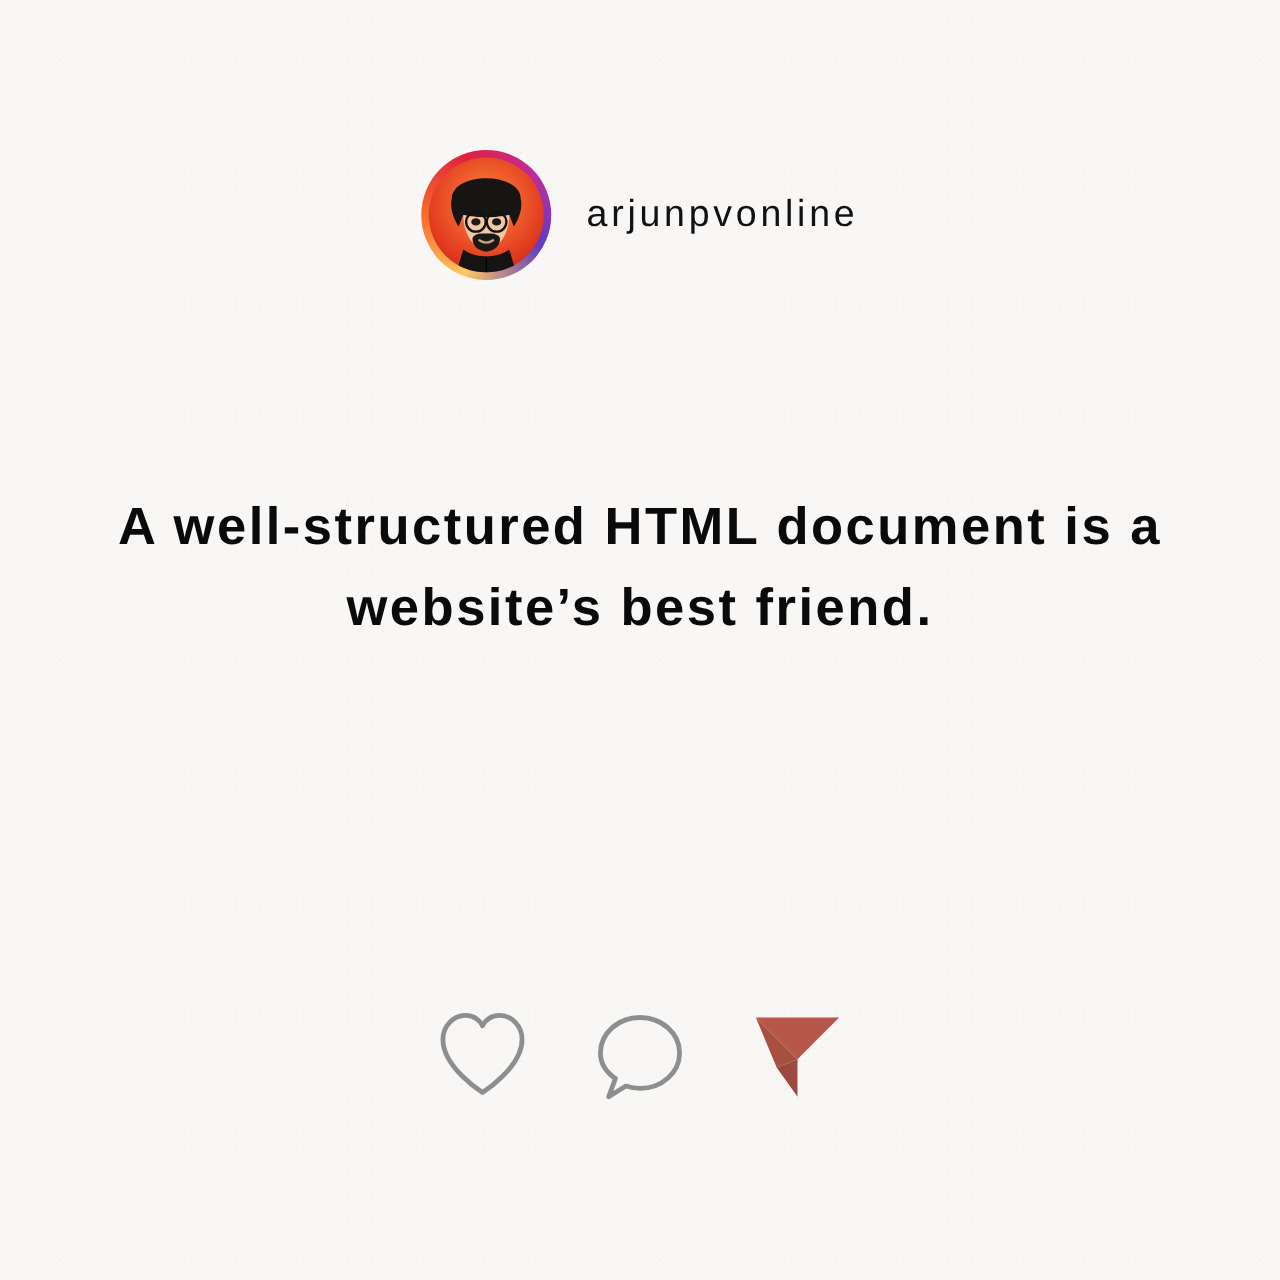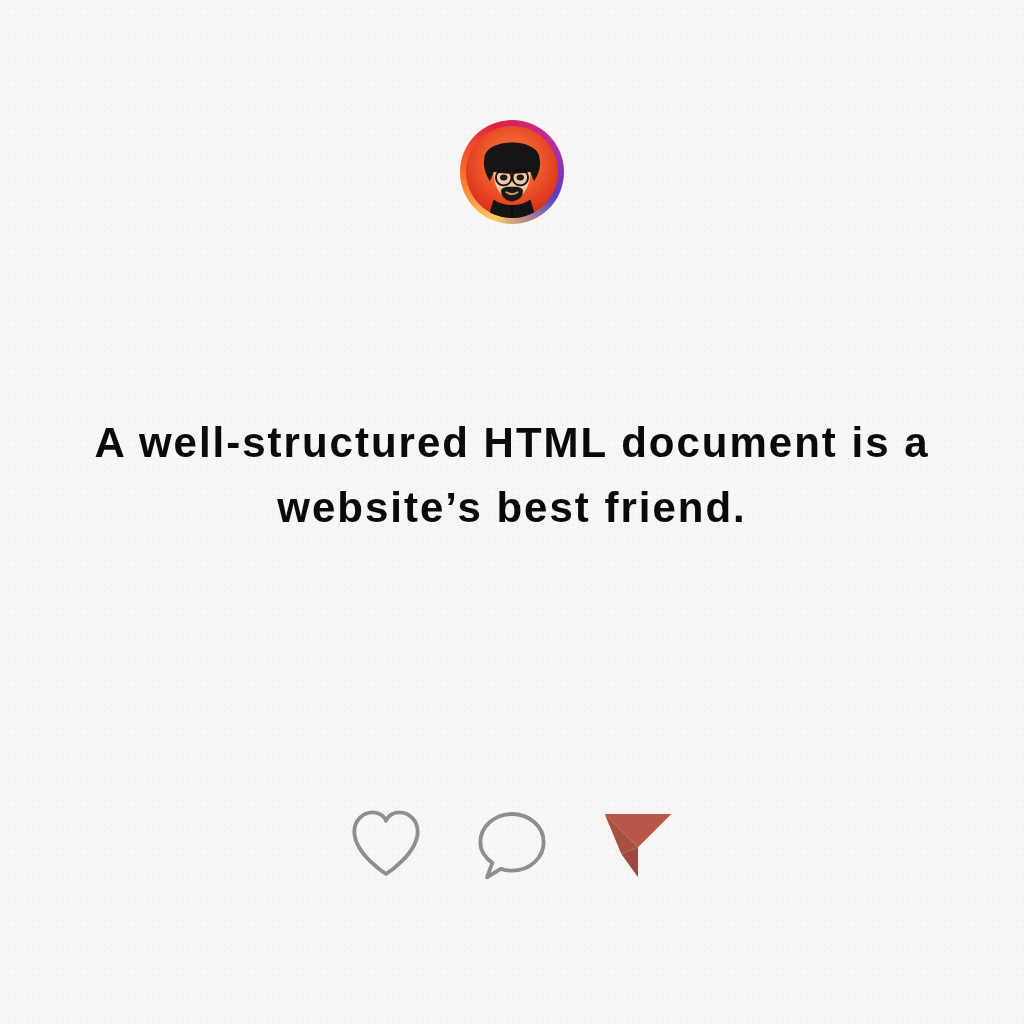--- a/index.html
+++ b/index.html
@@ -49,21 +49,21 @@
     overflow: hidden;
   }
   .username {
     font-size: 30px;
     letter-spacing: 3px;
     color: #111;
     font-weight: 400;
   }
   .quote {
     position: absolute;
-    top: 410px;
+    top: 388px;
     left: 90px;
     right: 90px;
     text-align: center;
     font-size: 42px;
     font-weight: 700;
     line-height: 1.55;
     letter-spacing: 2px;
     color: #0a0a0a;
   }
   .actions {
@@ -93,20 +93,21 @@
         <circle cx="41" cy="56" r="8.5" fill="none" stroke="#111" stroke-width="2"></circle>
         <circle cx="59" cy="56" r="8.5" fill="none" stroke="#111" stroke-width="2"></circle>
         <line x1="49.5" y1="56" x2="50.5" y2="56" stroke="#111" stroke-width="2"></line>
         <path d="M38 70 Q40 66 46 66 L54 66 Q60 66 62 70 Q62 80 50 82 Q38 80 38 70 Z" fill="#1b1815"></path>
         <path d="M44 72 Q50 76 56 72" fill="none" stroke="#caa07a" stroke-width="2" stroke-linecap="round"></path>
         <path d="M24 100 L30 80 Q38 86 50 86 Q62 86 70 80 L76 100 Z" fill="#141414"></path>
         <path d="M50 86 L50 100" stroke="#000" stroke-width="1"></path>
       </svg>
     </div>
   </div>
+  <div class="username">arjunpvonline</div>
 </div>
 
 <div class="quote">A well-structured HTML document is a website’s best friend.</div>
 
 <div class="actions">
   <span class="icon">
     <svg viewBox="0 0 48 48" fill="none">
       <path d="M24 42 C24 42 5 30 5 16.5 C5 10 10 5 16 5 C20 5 23 7.5 24 10 C25 7.5 28 5 32 5 C38 5 43 10 43 16.5 C43 30 24 42 24 42 Z" stroke="#8e8e8e" stroke-width="2.3" stroke-linejoin="round"></path>
     </svg>
   </span>

